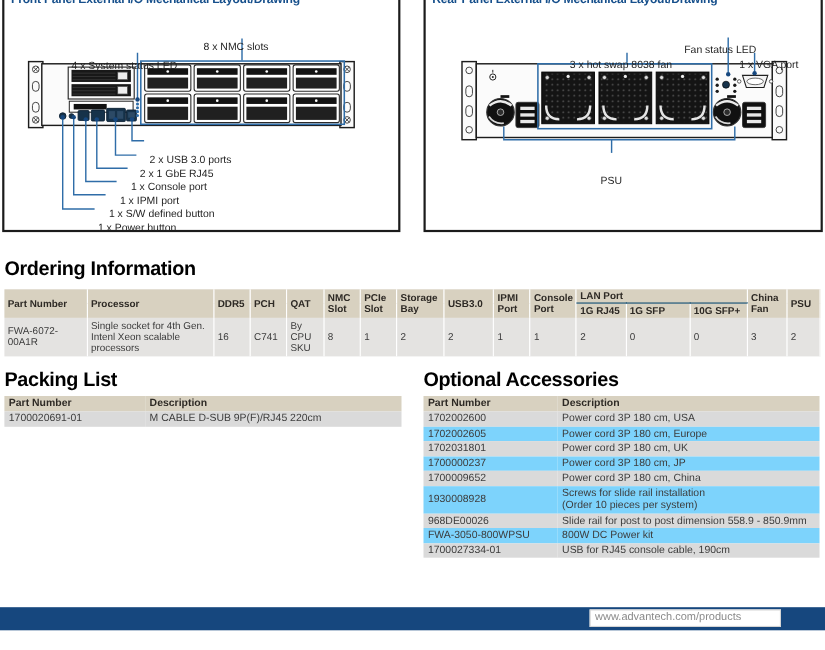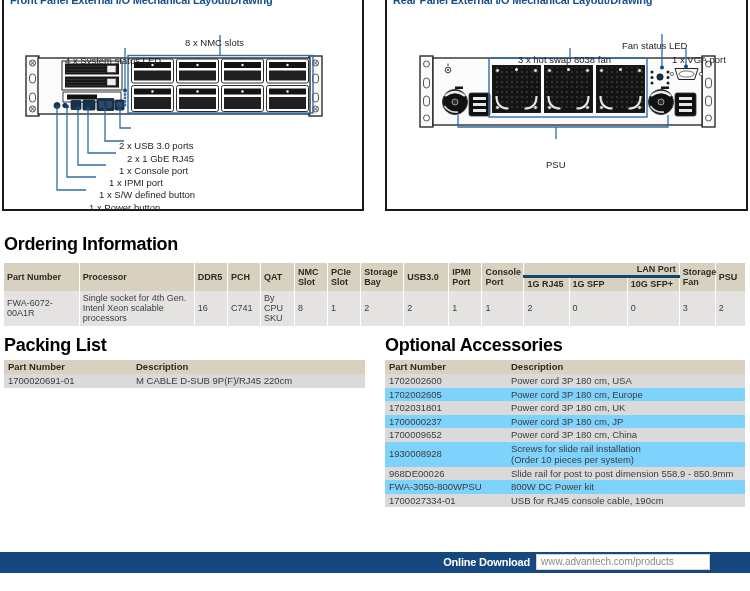--- a/index.html
+++ b/index.html
@@ -26,21 +26,21 @@
     letter-spacing:-0.3px; white-space:nowrap;
   }
   
   table { border-collapse:collapse; table-layout:fixed;padding-left:32px; }
   .otable { position:absolute; left:4px; top:263px; width:742px; }
   .otable th {
     background:#d8d1c0; font-size:9px; font-weight:bold; color:#2e2a25;
     text-align:left; vertical-align:middle; padding:1px 3px; line-height:1.15;
     border-right:1px solid #fff;
   }
-  .otable th.grp { text-align:right; border-bottom:3px solid #0c4a6e; height:11px; }
+  .otable th.grp { text-align:left; border-bottom:1px solid #0c4a6e; height:11px; }
   .otable td {
     background:#e4e3e1; font-size:9px; color:#3c3c3c; text-align:left;
     vertical-align:middle; padding:2px 3px; line-height:1.15;
     border-right:1px solid #fff; height:28px;
   }
   .stable { position:absolute; top:360px; }
   .stable th {
     background:#d8d1c0; font-size:9.5px; font-weight:bold; color:#2e2a25;
     text-align:left; padding:1px 4px; height:14px; line-height:12px;
   }
@@ -185,21 +185,21 @@
           <circle cx="103" cy="118.5" r="2"></circle>
             <circle cx="86" cy="118.5" r="2"></circle>
           <circle cx="76" cy="118.5" r="2"></circle>
             <circle cx="65" cy="116.5" r="2"></circle>
           <circle cx="55" cy="116.5" r="2"></circle>
         </g>
       </svg>
       <div class="panel-title">Front Panel External I/O Mechanical Layout/Drawing</div>
       <div class="dlabel" style="left:183px; top:30px;">8 x NMC slots</div>
       <div class="dlabel" style="left:63px; top:48px;">4 x System status LED</div>
-      <div class="dlabel" style="left:117px; top:133px;">2 x USB 3.0 ports</div>
+      <div class="dlabel" style="left:134px; top:133px;">2 x USB 3.0 ports</div>
       <div class="dlabel" style="left:125px; top:146px;">2 x 1 GbE RJ45</div>
       <div class="dlabel" style="left:117px; top:158px;">1 x Console port</div>
       <div class="dlabel" style="left:107px; top:170px;">1 x IPMI port</div>
       <div class="dlabel" style="left:97px; top:182px;">1 x S/W defined button</div>
       <div class="dlabel" style="left:87px; top:195px;">1 x Power button</div>
     </div>
   </div>
 
   <div class="panel" style="left:385px; top:-10px; width:363px; height:221px;">
     <div class="panel-inner" style="width:363px; height:221px;">
@@ -359,21 +359,21 @@
         <th rowspan="2">DDR5</th>
         <th rowspan="2">PCH</th>
         <th rowspan="2">QAT</th>
         <th rowspan="2">NMC Slot</th>
         <th rowspan="2">PCIe Slot</th>
         <th rowspan="2">Storage Bay</th>
         <th rowspan="2">USB3.0</th>
         <th rowspan="2">IPMI Port</th>
         <th rowspan="2">Console Port</th>
         <th colspan="3" class="grp">LAN Port</th>
-        <th rowspan="2">Storage Fan</th>
+        <th rowspan="2">China Fan</th>
         <th rowspan="2">PSU</th>
       </tr>
       <tr>
         <th>1G RJ45</th>
         <th>1G SFP</th>
         <th>10G SFP+</th>
       </tr>
     </thead>
     <tbody>
       <tr>
@@ -466,17 +466,16 @@
         <td>800W DC Power kit</td>
       </tr>
       <tr class="dk">
         <td>1700027334-01</td>
         <td>USB for RJ45 console cable, 190cm</td>
       </tr>
     </tbody>
   </table>
 
   <div class="footer-bar">
-    <div class="footer-label">Online Download</div>
     <div class="footer-url">www.advantech.com/products</div>
   </div>
 
 </div>
 
 </body></html>

